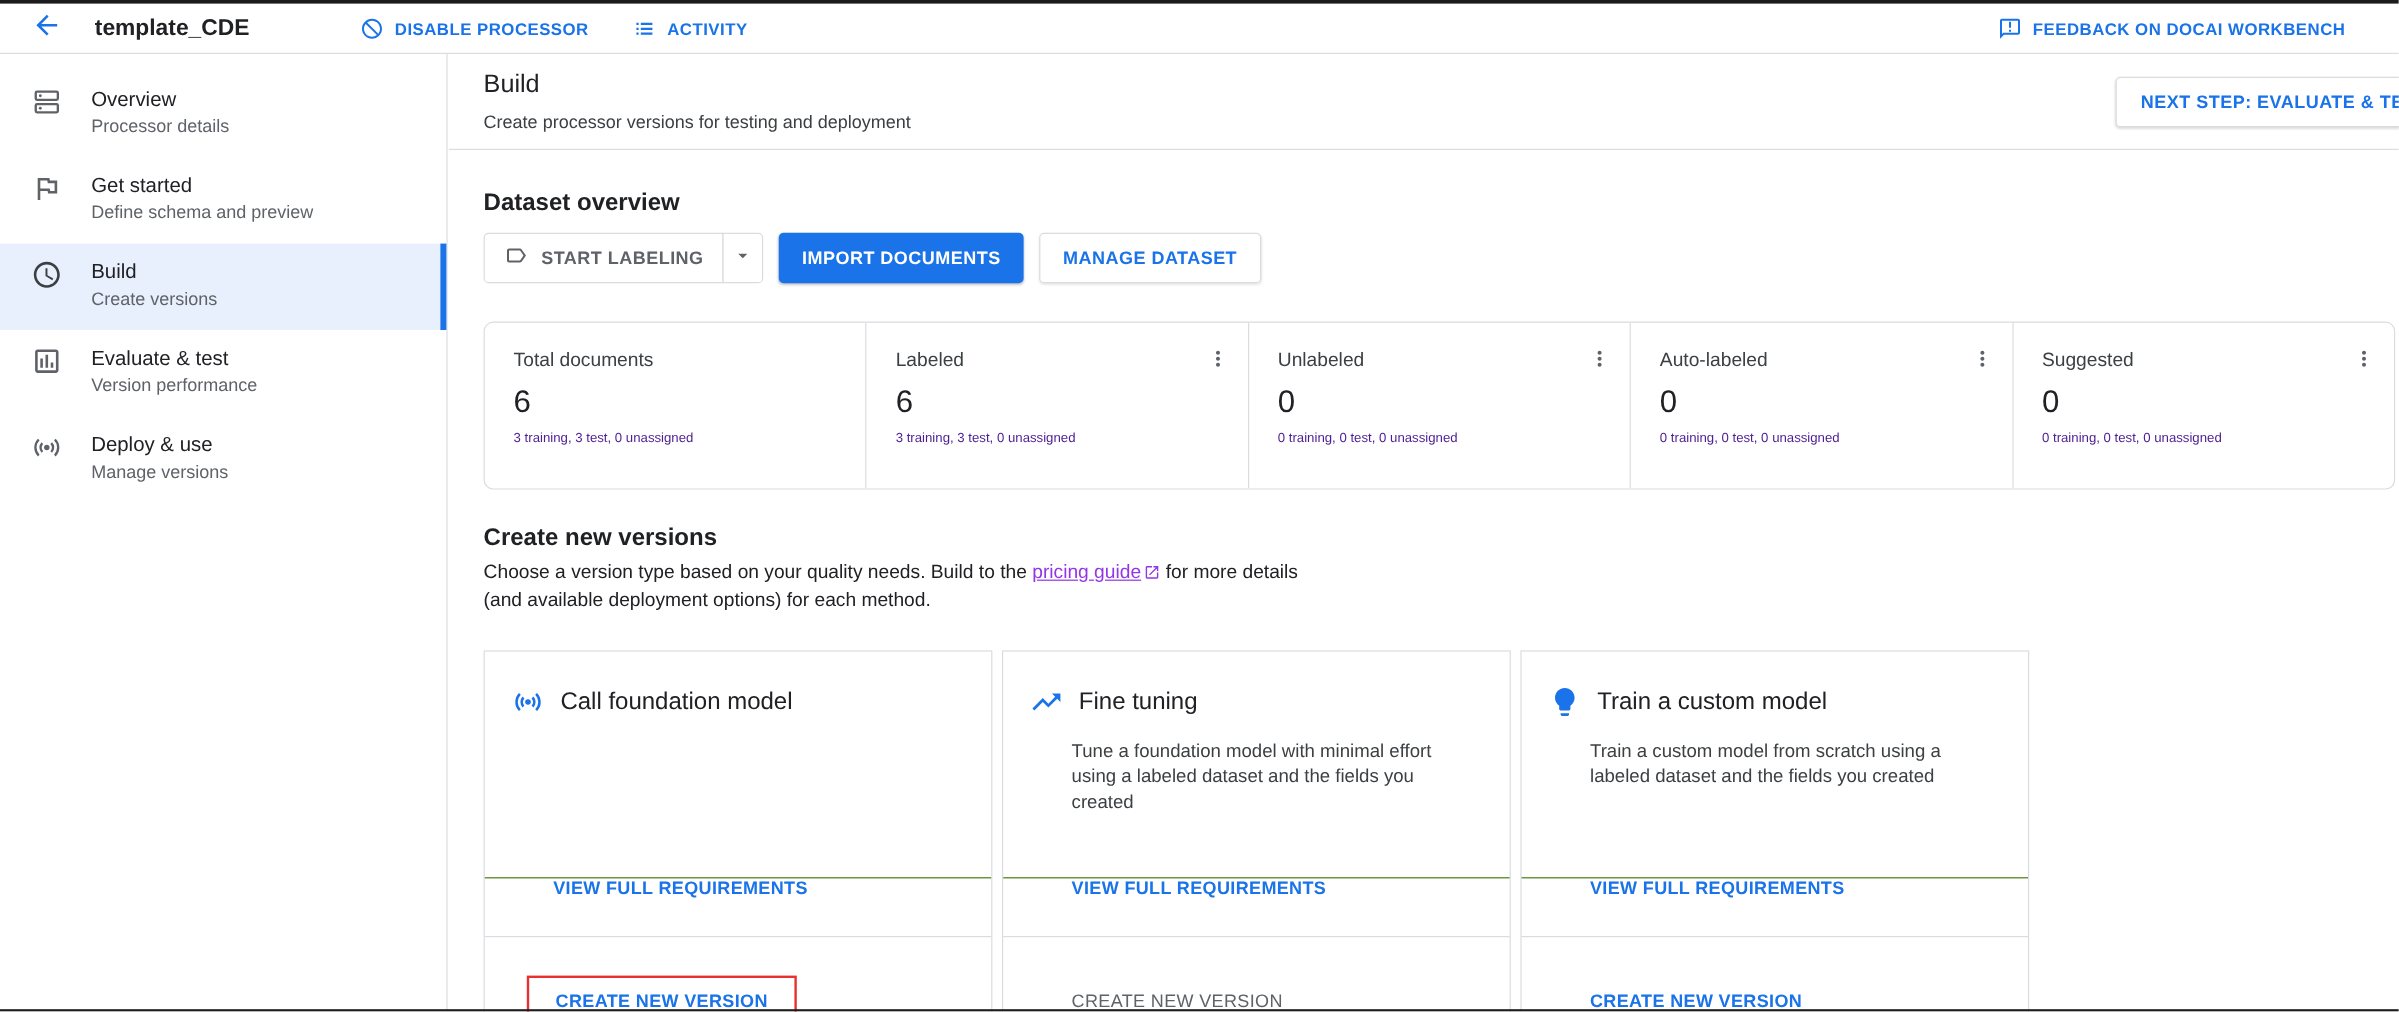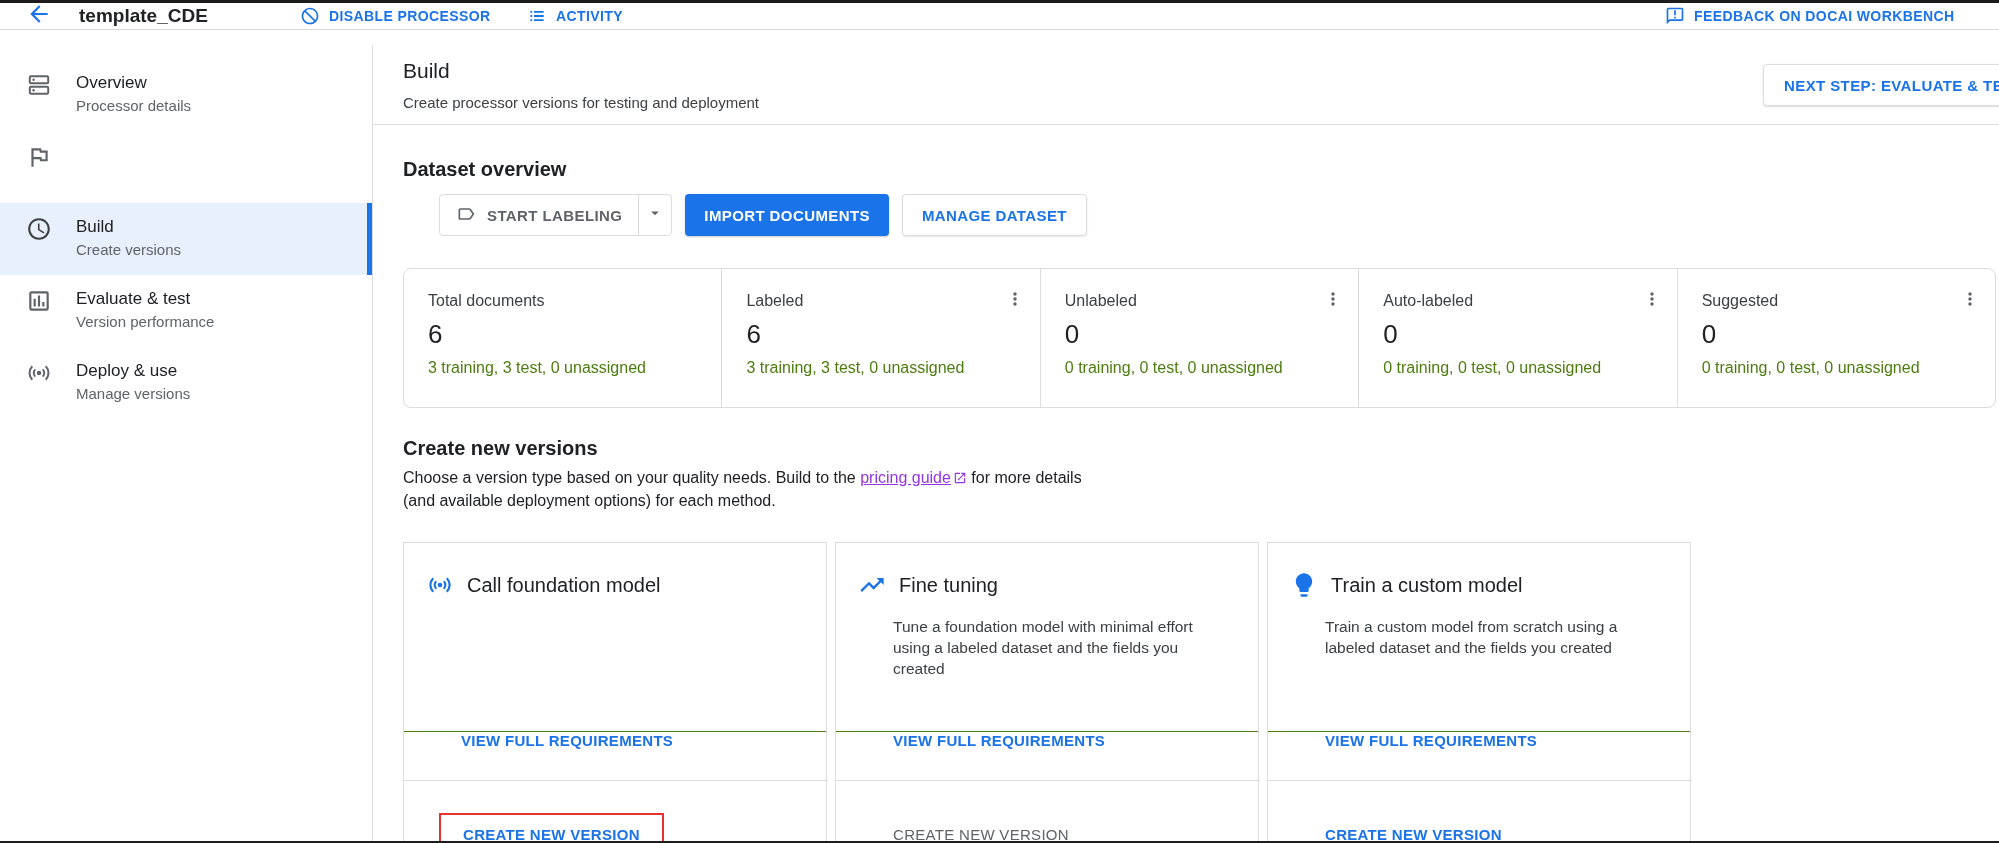--- a/index.html
+++ b/index.html
@@ -7,21 +7,21 @@
   body {
     width:1999px; height:843px; position:relative; overflow:hidden;
     background:#fff; color:#202124;
     font-family:"Liberation Sans", sans-serif;
   }
   .edge-strip { position:absolute; left:0; right:0; height:3px; background:#1c1c1c; z-index:60; }
   .edge-strip.top { top:0; }
   .edge-strip.bottom { bottom:0; height:2px; }
 
   
-  .topbar { position:absolute; top:3px; left:0; right:0; height:27px; background:#fff;
+  .topbar { position:absolute; top:3px; left:0; right:0; height:42px; background:#fff;
             border-bottom:1px solid #dadce0; z-index:40; }
   .back-btn { position:absolute; left:22px; top:50%; transform:translateY(-50%);
               width:34px; height:34px; display:flex; align-items:center; justify-content:center; cursor:pointer; }
   .app-title { position:absolute; left:79px; top:50%; transform:translateY(-50%);
                font-size:19px; font-weight:700; color:#202124; white-space:nowrap; }
   .topbar-action { position:absolute; top:50%; transform:translateY(-50%);
                    display:flex; align-items:center; gap:9px;
                    color:var(--primary,#1a73e8); font-size:14px; font-weight:700;
                    letter-spacing:0.4px; white-space:nowrap; cursor:pointer; }
   .topbar-action svg { display:block; }
@@ -54,38 +54,38 @@
 
   .section-title { position:absolute; left:29px; font-size:20px; font-weight:700; color:#202124; }
   #dataset-title { top:113px; }
   #versions-title { top:392px; }
 
   
   .btn-row { position:absolute; left:29px; top:149px; height:42px; display:flex; gap:13px; }
   .split-btn { display:flex; height:42px; }
   .split-main { display:flex; align-items:center; gap:11px; padding:0 16px;
                 border:1px solid #dadce0; border-radius:4px 0 0 4px; background:#fff;
-                color:#5f6368; font-size:15px; font-weight:700; letter-spacing:0.4px; cursor:pointer;margin-left:36px; }
+                color:#5f6368; font-size:15px; font-weight:700; letter-spacing:0.4px; cursor:pointer; }
   .split-caret { width:34px; border:1px solid #dadce0; border-left:1px solid #dadce0; margin-left:-1px;
                  border-radius:0 4px 4px 0; background:#fff; display:flex; align-items:center;
                  justify-content:center; cursor:pointer; }
   .btn { height:42px; display:flex; align-items:center; padding:0 19px; border-radius:4px;
          font-size:15px; font-weight:700; letter-spacing:0.4px; cursor:pointer; white-space:nowrap; }
   .btn.primary { background:var(--primary,#1a73e8); color:#fff; box-shadow:0 1px 2px rgba(60,64,67,.3); }
   .btn.secondary { background:#fff; color:var(--primary,#1a73e8); border:1px solid #dadce0;
                    box-shadow:0 1px 2px rgba(60,64,67,.12); }
 
   
   .stats-card { position:absolute; left:29px; top:223px; width:1593px; height:140px;
                 background:#fff; border:1px solid #dadce0; border-radius:8px; display:flex; }
   .stat-col { flex:1; position:relative; padding:23px 20px 0 24px; }
   .stat-col + .stat-col { border-left:1px solid #dadce0; }
   .stat-label { font-size:16px; color:#3c4043; margin-bottom:9px; }
   .stat-value { font-size:26px; color:#202124; margin-bottom:9px; }
-  .stat-detail { font-size:16px; color:#4d7c0f; }
+  .stat-detail { font-size:11px; color:#4c1d95; }
   .kebab-btn { position:absolute; top:19px; right:12px; width:26px; height:26px;
                display:flex; align-items:center; justify-content:center; cursor:pointer; }
 
   
   .versions-desc { position:absolute; left:29px; top:422px; font-size:16px; line-height:21px; color:#202124; }
   .pricing-link { color:var(--link_purple,#9334e6); text-decoration:underline; cursor:pointer;margin-top:29px; }
   .ext-icon { display:inline-block; vertical-align:-2px; margin-left:2px; }
 
   
   .cards { position:absolute; left:29px; top:497px; display:flex; gap:8px; }
@@ -165,20 +165,24 @@
       <div class="nav-sub">Processor details</div>
     </div>
   </div>
 
   <div class="nav-item">
     <span class="nav-icon">
       <svg width="26" height="26" viewBox="0 0 24 24">
           <path fill="#5f6368" d="M12.36 6l.4 2H18v6h-3.36l-.4-2H7V6h5.36M14 4H5v17h2v-7h5.6l.4 2h7V6h-5.6L14 4z"></path>
         </svg>
     </span>
+    <div class="nav-text">
+      <div class="nav-title">Get started</div>
+      <div class="nav-sub">Define schema and preview</div>
+    </div>
   </div>
 
   <div class="nav-item selected">
     <span class="nav-icon">
       <svg width="26" height="26" viewBox="0 0 24 24">
           <path fill="#3c4043" d="M11.99 2C6.47 2 2 6.48 2 12s4.47 10 9.99 10C17.52 22 22 17.52 22 12S17.52 2 11.99 2zM12 20c-4.42 0-8-3.58-8-8s3.58-8 8-8 8 3.58 8 8-3.58 8-8 8zm.5-13H11v6l5.25 3.15.75-1.23-4.5-2.67V7z"></path>
         </svg>
     </span>
     <div class="nav-text">
       <div class="nav-title">Build</div>

